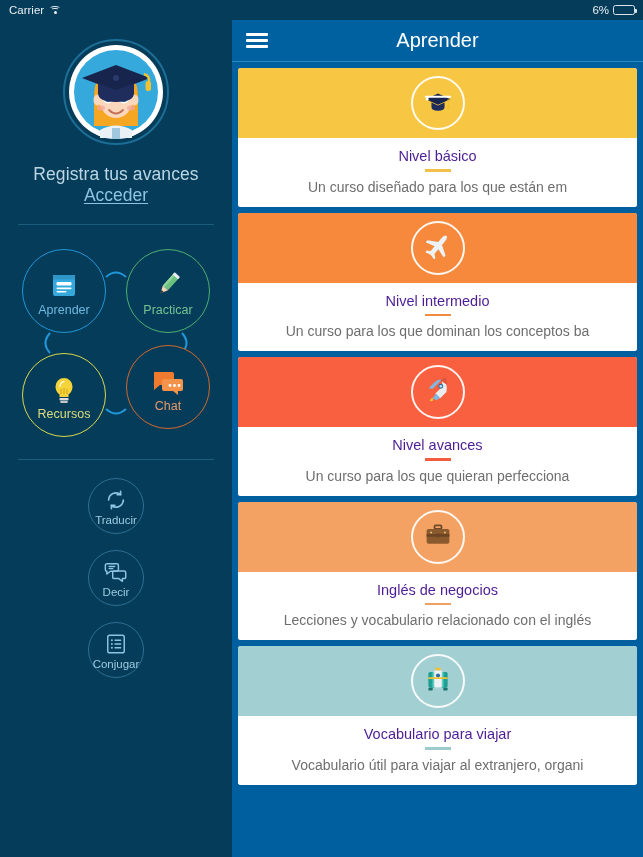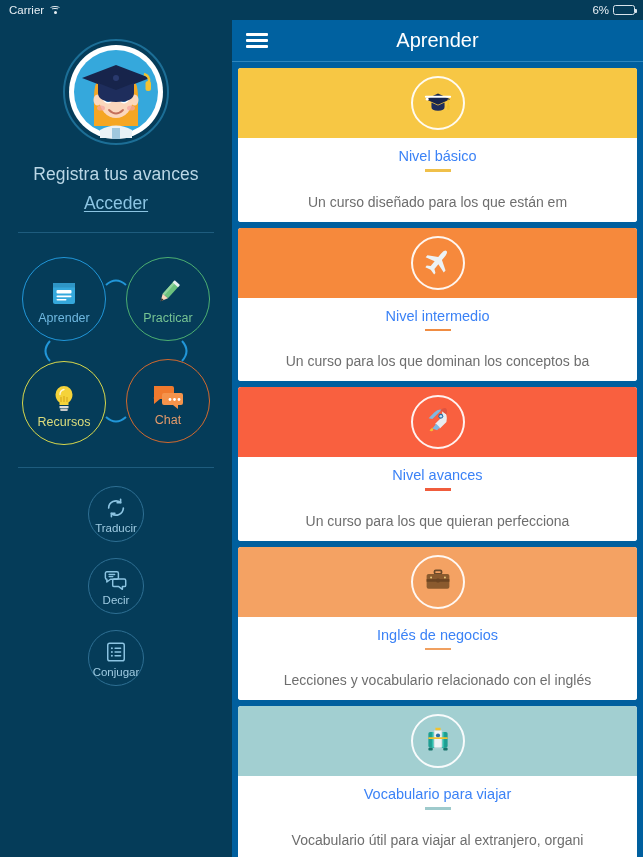--- a/index.html
+++ b/index.html
@@ -63,21 +63,21 @@
   }
 
   
   .avatar-wrap { width:112px; height:112px; position:relative; }
   .divider { width:196px; height:1px; background:#1E5C7E; }
 
   .register-txt {
     margin-top:18px; font-size:17.5px; color:#BBD7E6; letter-spacing:.1px;
   }
   .acceder {
-    margin-top:8px; font-size:17.5px; color:#8CC4E2;
+    margin-top:0; font-size:17.5px; color:#8CC4E2;
     text-decoration:underline; text-underline-offset:2px; cursor:pointer;
   }
   .div1 { margin-top:18px; }
 
   
   .nav-grid {
     margin-top:18px; position:relative;
     width:200px; height:200px;
   }
   .nav-grid svg.links { position:absolute; inset:0; }
@@ -88,21 +88,21 @@
     background:#053C59;
   }
   .ncircle .ic { height:36px; display:flex; align-items:flex-end; justify-content:center; }
   .ncircle .lbl { font-size:12.5px; margin-top:2px; }
   .n-aprender { left:6px;  top:6px;  border-color:#2196D8; }
   .n-aprender .lbl { color:#6FB8E0; }
   .n-practicar{ right:6px; top:6px;  border-color:#4CAF72; }
   .n-practicar .lbl { color:#76C493; }
   .n-recursos { left:6px;  bottom:6px; border-color:#D8D84C; }
   .n-recursos .lbl { color:#DCDC7C; }
-  .n-chat     { right:6px; bottom:8px; border-color:#D2692E;align-items:center; }
+  .n-chat     { right:6px; bottom:14px; border-color:#D2692E;align-items:center; }
   .n-chat .lbl { color:#E39A6A; }
 
   .div2 { margin-top:16px; }
 
   
   .tools { margin-top:18px; display:flex; gap:16px;flex-direction:column; }
   .tool {
     width:56px; height:56px; border-radius:50%;
     border:1.4px solid #2E6F93; display:flex; flex-direction:column;
     align-items:center; justify-content:center; cursor:pointer;
@@ -135,25 +135,25 @@
   .card-banner {
     height:70px; display:flex; align-items:center; justify-content:center;
   }
   .icon-ring {
     width:54px; height:54px; border-radius:50%;
     border:2px solid rgba(255,255,255,.92);
     display:flex; align-items:center; justify-content:center;
   }
   .card-body { background:#fff; padding:9px 0 12px 0; text-align:center; }
   .card-title {
-    font-size:14.5px; color:#3b82f6; display:inline-block;text-align:right;
+    font-size:14.5px; color:#4c1d95; display:inline-block;text-align:right;
   }
   .title-rule { width:26px; height:2.5px; margin:4px auto 0; }
   .card-desc {
-    margin-top:22px; font-size:14px; color:#6E6E6E;
+    margin-top:7px; font-size:14px; color:#6E6E6E;
     white-space:nowrap; overflow:hidden;
   }
 </style>
 </head>
 <body>
 
 <div id="app">
 
   <div class="statusbar">
     <div class="sb-left">

